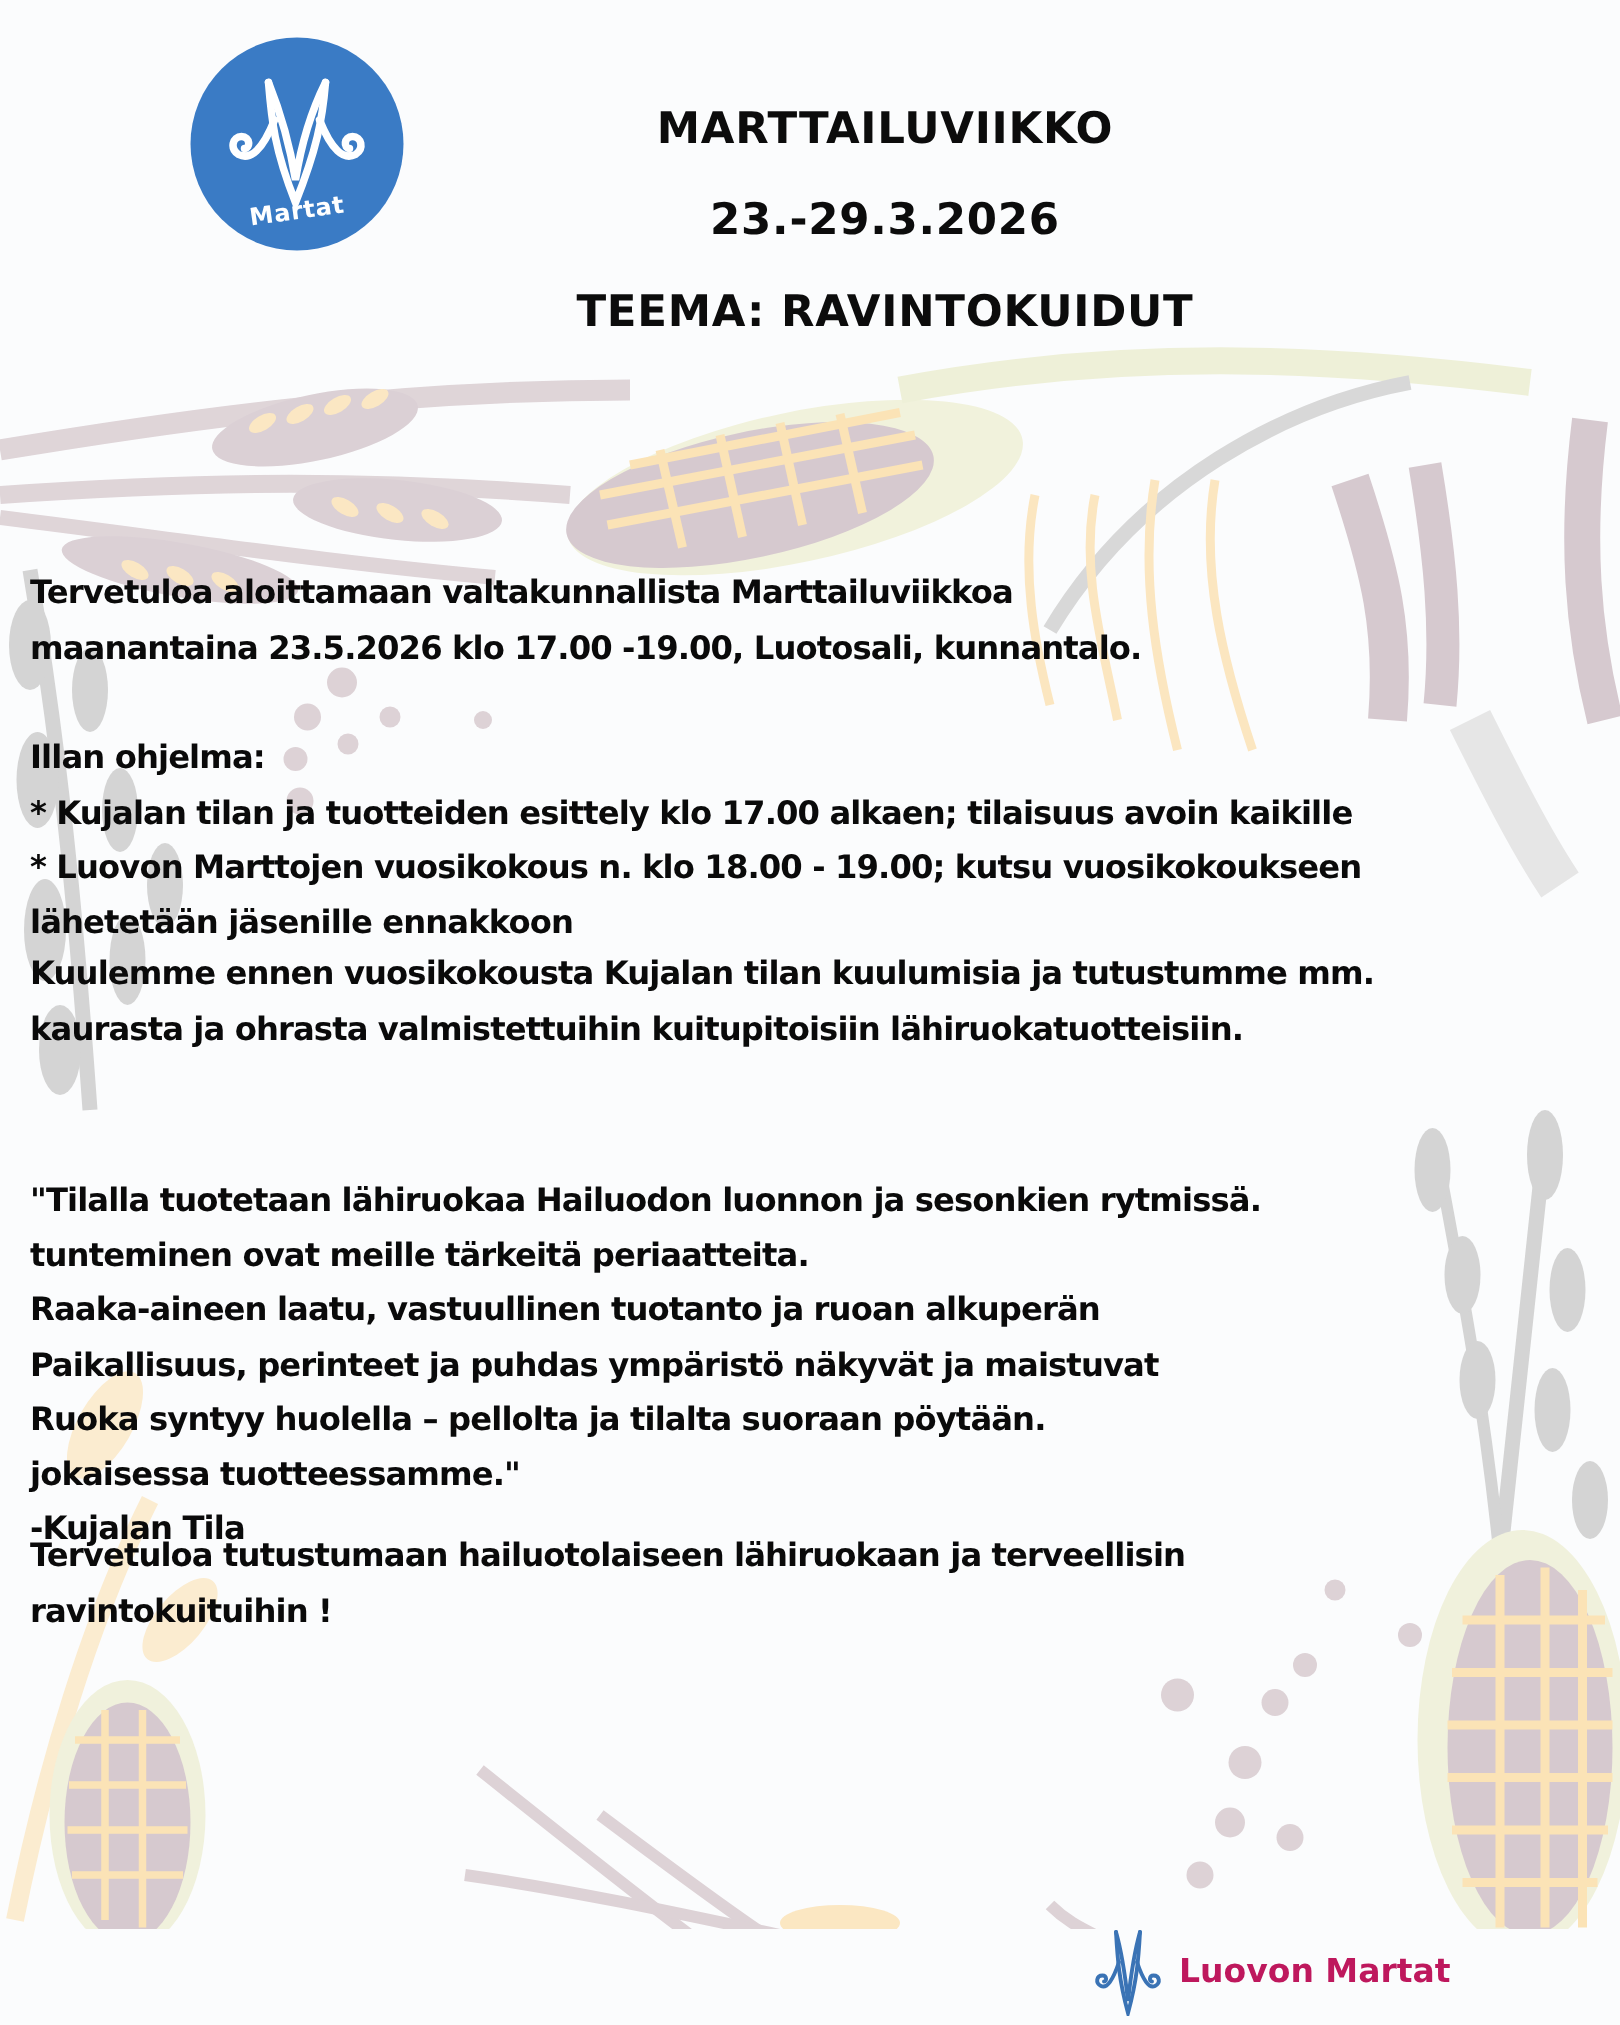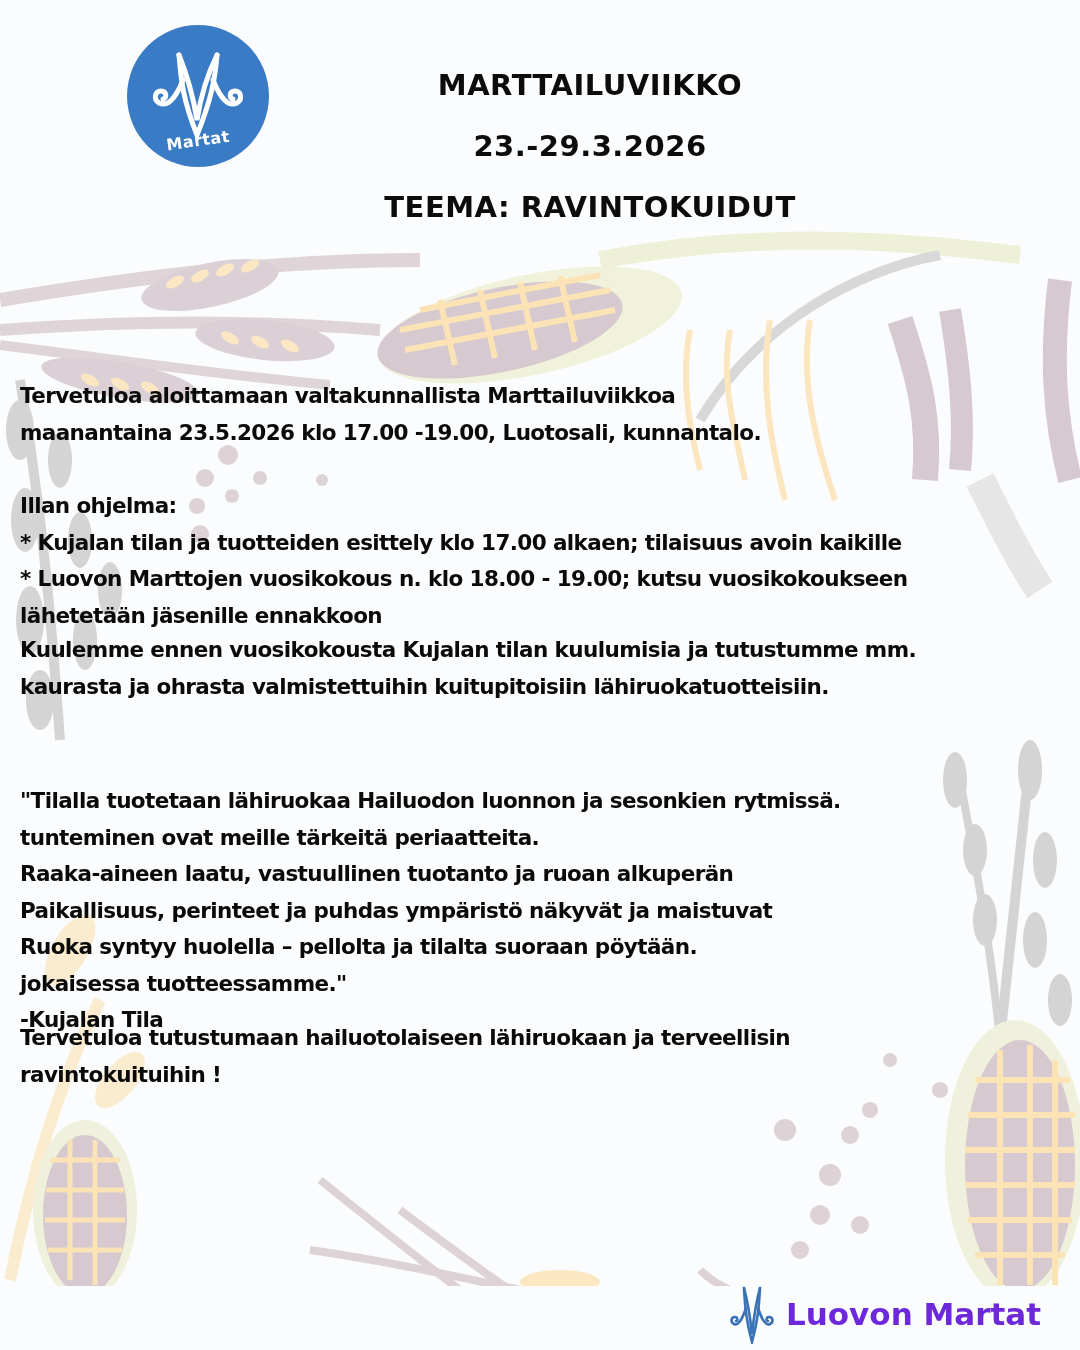--- a/index.html
+++ b/index.html
@@ -29,21 +29,21 @@
   .body-text {
     position: absolute; left: 20px; width: 1060px; text-align: left;
     font-family: "DejaVu Sans", sans-serif; font-weight: bold; font-size: 21.5px; line-height: 36.5px;
     letter-spacing: -0.6px; color: #0a0a0a;
   }
   .body-text p { margin: 0; white-space: nowrap; }
   .footer-brand {
     position: absolute; left: 728px; top: 1284px; height: 60px; display: flex; align-items: center;
   }
   .footer-brand .brand-text {
-    font-family: "DejaVu Sans", sans-serif; font-weight: bold; font-size: 31px; color: #6d28d9;
+    font-family: "DejaVu Sans", sans-serif; font-weight: bold; font-size: 22px; color: #be185d;
     margin-left: 10px; letter-spacing: 0px;
   }
   .bottom-band { position: absolute; left: 0; top: 1286px; width: 1080px; height: 64px; background: #fbfcfd; }
 </style>
 </head>
 <body>
 
 <svg class="deco" viewBox="0 0 1080 1350" width="1080" height="1350">
 
   <g opacity="0.9">

